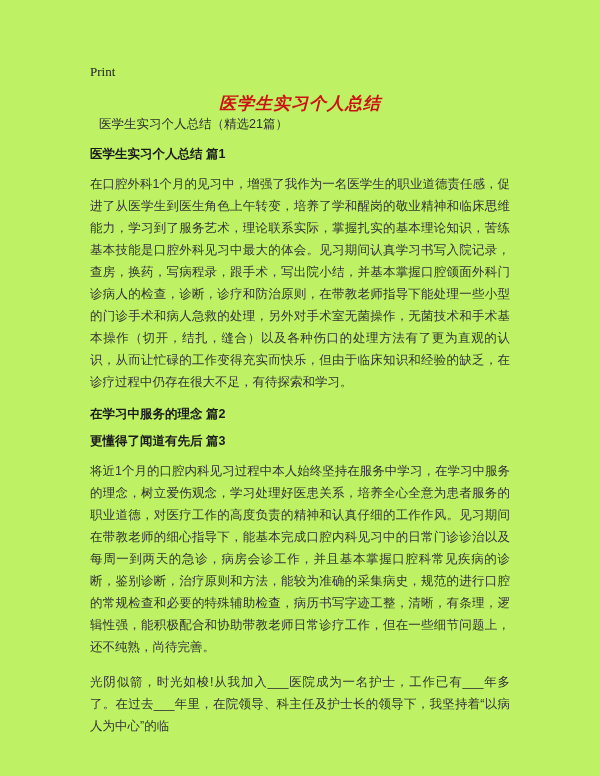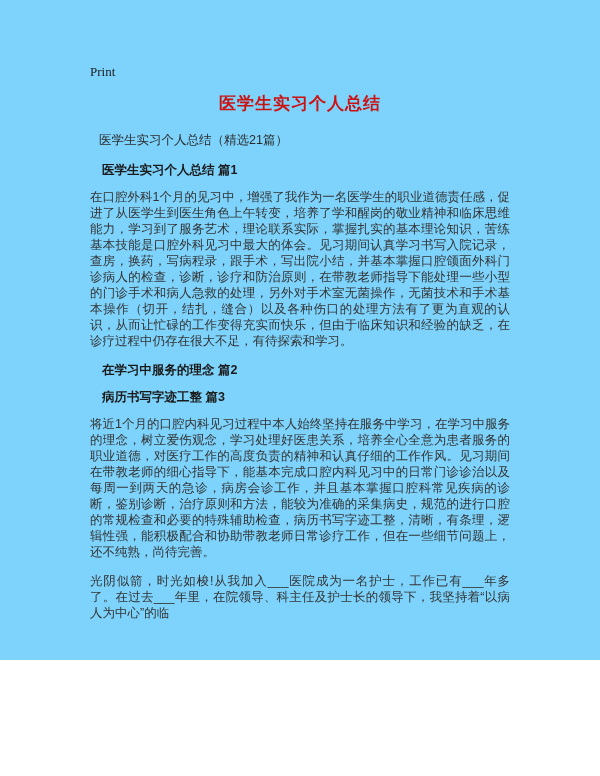--- a/index.html
+++ b/index.html
@@ -4,56 +4,57 @@
 <style>
   html, body {
     margin: 0;
     padding: 0;
     background: #ffffff;
   }
   .page {
     position: relative;
     box-sizing: border-box;
     width: 600px;
-    height: 660px;
+    height: 776px;
     margin: 0;
-    background: #7dd3fc;
+    background: #bef264;
     color: #2f2f2f;
     font-family: "Liberation Sans", "DejaVu Sans", sans-serif;
     padding: 64px 90px 0 90px;
     overflow: hidden;
   }
   .print-link {
     font-family: "Liberation Serif", "DejaVu Serif", serif;
     font-size: 13px;
     color: #1d1d1d;
     margin: 0 0 12px 0;
   }
   .doc-title {
     font-size: 17px;
     font-weight: bold;
     text-align: center;
     letter-spacing: 1px;
-    margin: 0 0 17px 0;
+    margin: 0 0 1px 0;
+    font-style: italic;
   }
   .doc-subtitle {
     font-size: 12.5px;
     color: #2b2b2b;
     margin: 0 0 13px 0;
     padding-left: 9px;
   }
   .sec-heading {
     font-size: 12.5px;
     font-weight: bold;
     color: #1a1a1a;
-    margin: 0 0 10px 12px;
+    margin: 0 0 10px 0;
   }
   .sec-body {
     font-size: 12.5px;
-    line-height: 16px;
+    line-height: 22px;
     text-align: justify;
     text-justify: inter-ideograph;
     color: #333333;
     margin: 0 0 13px 0;
   }
 </style>
 </head>
 <body>
 
 <div class="page">
@@ -67,21 +68,21 @@
   <section>
     <h2 class="sec-heading">医学生实习个人总结 篇1</h2>
     <p class="sec-body">在口腔外科1个月的见习中，增强了我作为一名医学生的职业道德责任感，促进了从医学生到医生角色上午转变，培养了学和醒岗的敬业精神和临床思维能力，学习到了服务艺术，理论联系实际，掌握扎实的基本理论知识，苦练基本技能是口腔外科见习中最大的体会。见习期间认真学习书写入院记录，查房，换药，写病程录，跟手术，写出院小结，并基本掌握口腔颌面外科门诊病人的检查，诊断，诊疗和防治原则，在带教老师指导下能处理一些小型的门诊手术和病人急救的处理，另外对手术室无菌操作，无菌技术和手术基本操作（切开，结扎，缝合）以及各种伤口的处理方法有了更为直观的认识，从而让忙碌的工作变得充实而快乐，但由于临床知识和经验的缺乏，在诊疗过程中仍存在很大不足，有待探索和学习。</p>
   </section>
 
   <section>
     <h2 class="sec-heading">在学习中服务的理念 篇2</h2>
   </section>
 
   <section>
-    <h2 class="sec-heading">病历书写字迹工整 篇3</h2>
+    <h2 class="sec-heading">更懂得了闻道有先后 篇3</h2>
     <p class="sec-body">将近1个月的口腔内科见习过程中本人始终坚持在服务中学习，在学习中服务的理念，树立爱伤观念，学习处理好医患关系，培养全心全意为患者服务的职业道德，对医疗工作的高度负责的精神和认真仔细的工作作风。见习期间在带教老师的细心指导下，能基本完成口腔内科见习中的日常门诊诊治以及每周一到两天的急诊，病房会诊工作，并且基本掌握口腔科常见疾病的诊断，鉴别诊断，治疗原则和方法，能较为准确的采集病史，规范的进行口腔的常规检查和必要的特殊辅助检查，病历书写字迹工整，清晰，有条理，逻辑性强，能积极配合和协助带教老师日常诊疗工作，但在一些细节问题上，还不纯熟，尚待完善。</p>
   </section>
 
   <section>
     <p class="sec-body">光阴似箭，时光如梭!从我加入___医院成为一名护士，工作已有___年多了。在过去___年里，在院领导、科主任及护士长的领导下，我坚持着“以病人为中心”的临</p>
   </section>
 
 </div>
 
 </body></html>

